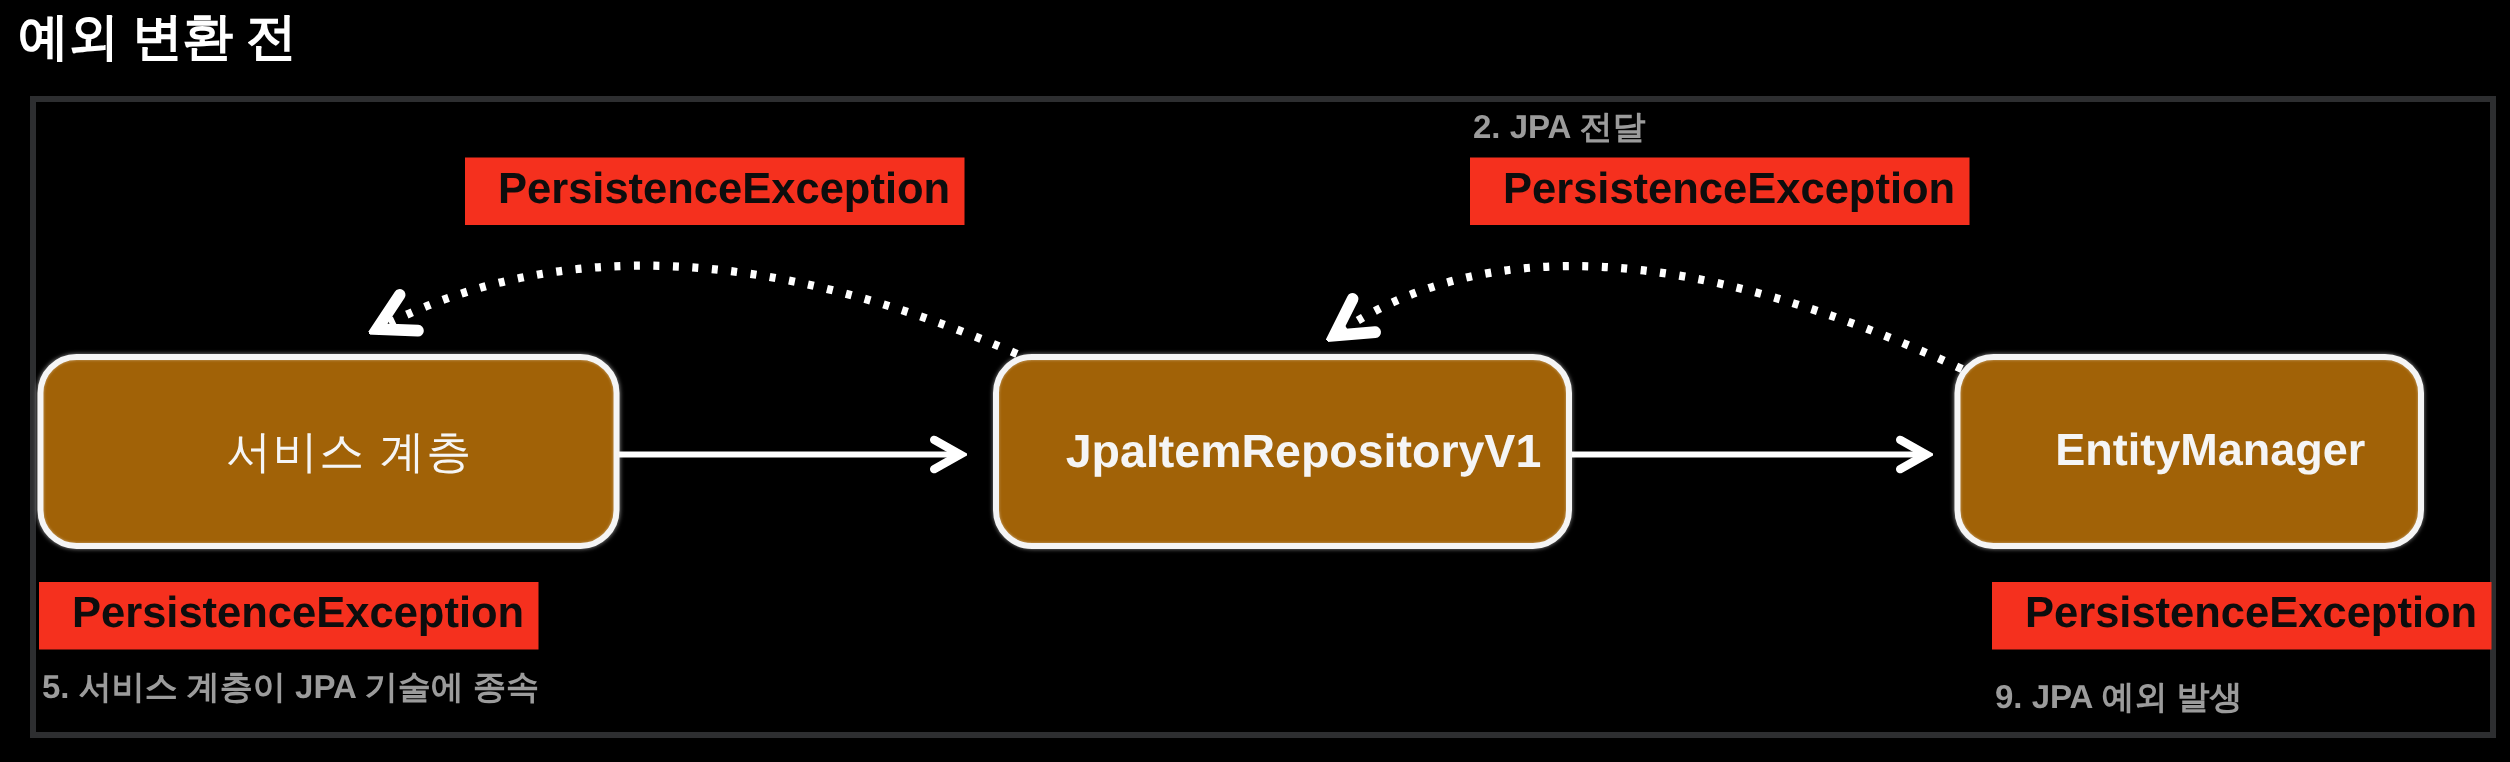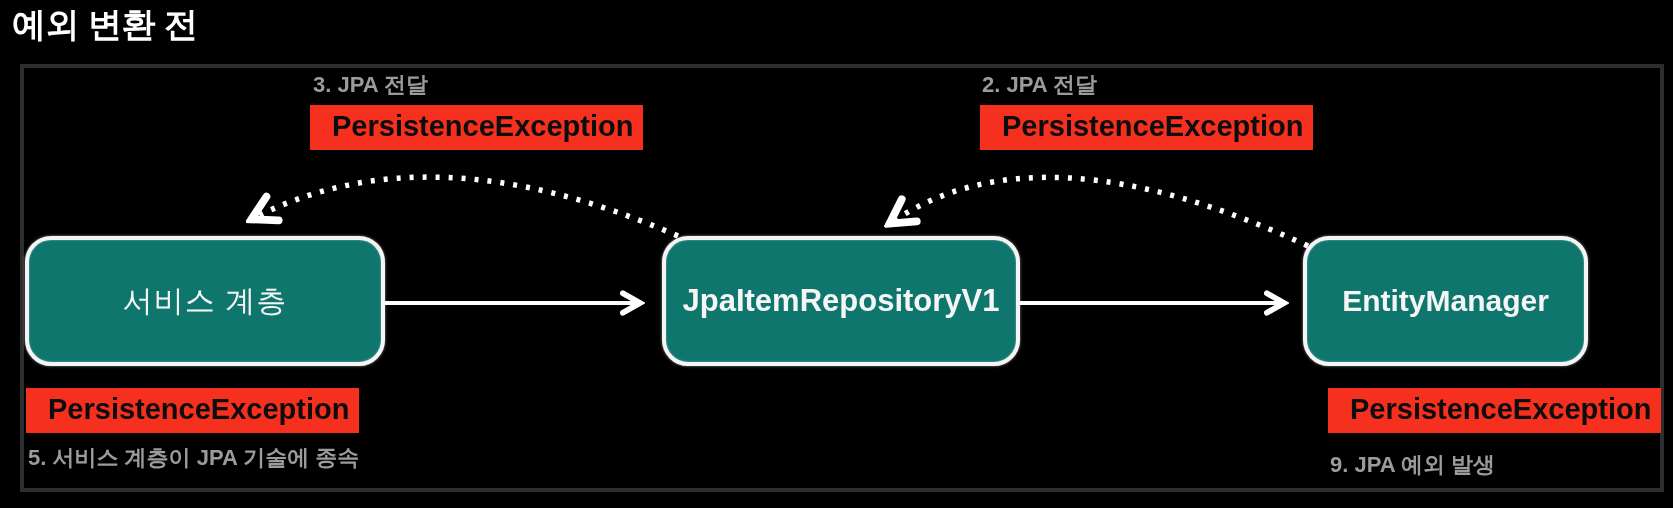--- a/index.html
+++ b/index.html
@@ -36,21 +36,22 @@
   }
   .node {
     position: absolute;
     border: 4px solid #f5f5f5;
     border-radius: 26px;
     box-shadow: 0 0 3px rgba(255,255,255,0.55), inset 0 0 2px rgba(255,255,255,0.45);
     display: flex;
     align-items: center;
     justify-content: center;
     color: #f5f5f5;
-    background: #0f766e;
+    background: #a16207;
+    padding-left: 28px;
   }
   .node-service { left: 25px;   top: 236px; width: 352px; height: 122px; font-size: 30px; font-weight: 500; letter-spacing: 1px; }
   .node-repo    { left: 662px;  top: 236px; width: 350px; height: 122px; font-size: 31px; font-weight: 700; }
   .node-em      { left: 1303px; top: 236px; width: 277px; height: 122px; font-size: 30px; font-weight: 700; }
   .exc {
     position: absolute;
     background: #f5301e;
     color: #0d0d0d;
     font-weight: 700;
     font-size: 29px;
@@ -119,18 +120,17 @@
   </div>
   <div class="node node-em">
     <span>EntityManager</span>
   </div>
 
   <div class="exc exc-top-left">PersistenceException</div>
   <div class="exc exc-top-right">PersistenceException</div>
   <div class="exc exc-bottom-left">PersistenceException</div>
   <div class="exc exc-bottom-right">PersistenceException</div>
 
-  <div class="step step-3">3. JPA 전달</div>
   <div class="step step-2">2. JPA 전달</div>
   <div class="step step-4">5. 서비스 계층이 JPA 기술에 종속</div>
   <div class="step step-1">9. JPA 예외 발생</div>
 
 </div>
 
 </body></html>

